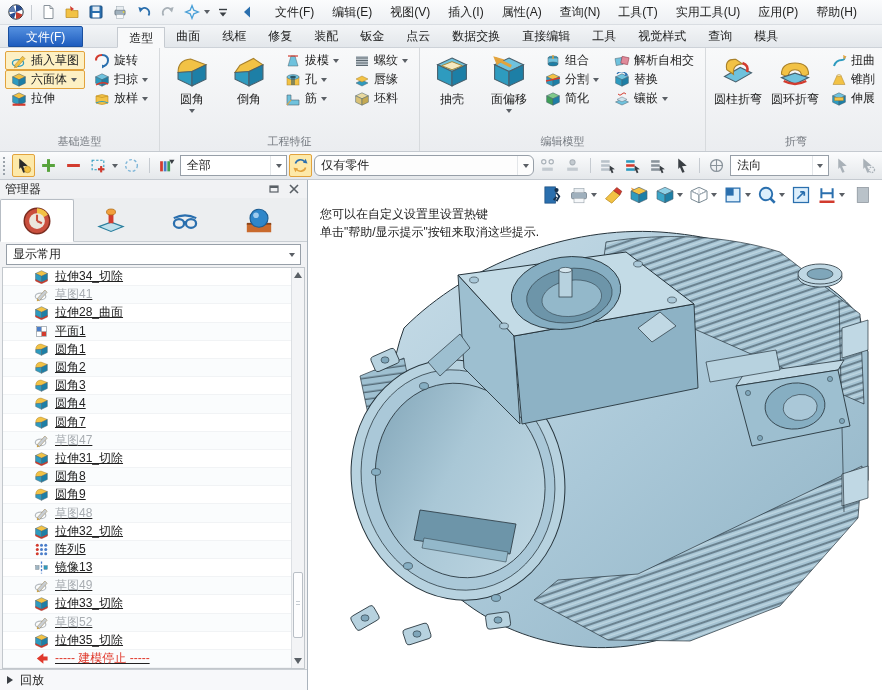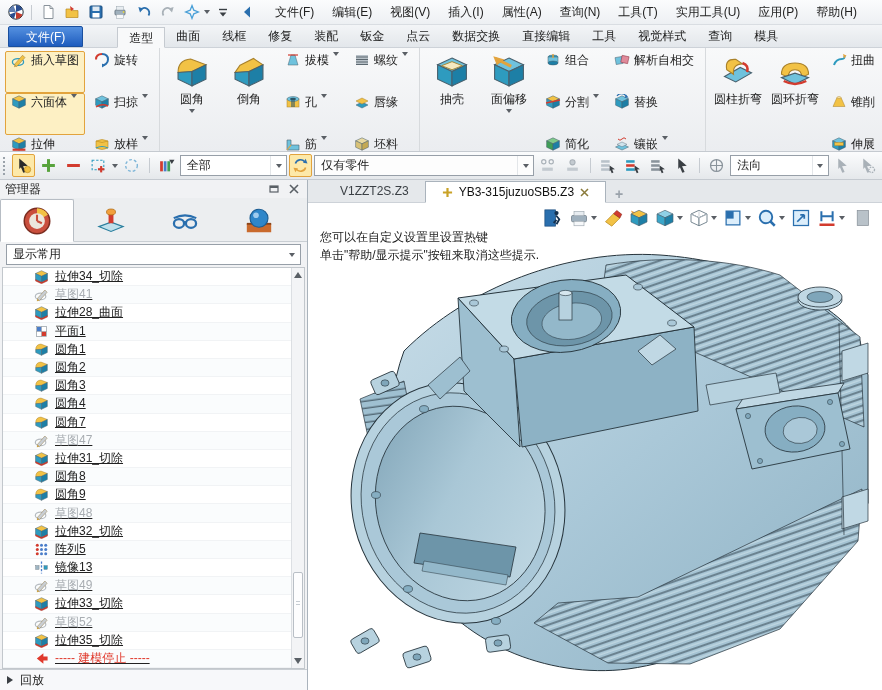--- a/index.html
+++ b/index.html
@@ -20,21 +20,21 @@
   .file-tab{background:linear-gradient(#5591e0,#1e5cbe);color:#fff;border:1px solid #1a4f9e;border-radius:2px 2px 0 0;padding:0 17px;height:21px;line-height:20px;margin-right:34px;}
   .rtab{padding:0 11px;height:21px;line-height:20px;white-space:nowrap;}
   .rtab.active{background:#f8f9fa;border:1px solid #c5cad0;border-bottom:1px solid #f8f9fa;margin-bottom:-1px;}
 
   
   .ribbon{height:104px;background:linear-gradient(#f8f9fa,#ebedf0);border-bottom:1px solid #c5cad0;display:flex;overflow:hidden;flex:0 0 104px;}
   .rgroup{display:flex;flex-direction:column;padding:3px 5px 0;border-right:1px solid #d7dadd;flex:0 0 auto;}
   .rgroup-content{display:flex;gap:3px;flex:1;}
   .rgroup-label{text-align:center;color:#757a80;font-size:11px;height:17px;line-height:15px;}
   .rcol{display:flex;flex-direction:column;}
-  .rsmall{display:flex;align-items:flex-start;gap:4px;height:42px;padding:0 5px;border:1px solid transparent;border-radius:2px;white-space:nowrap;}
+  .rsmall{display:flex;align-items:center;gap:4px;height:19px;padding:0 5px;border:1px solid transparent;border-radius:2px;white-space:nowrap;}
   .rsmall.hl{background:#fdf0c4;border-color:#e2a33d;}
   .rlarge{width:54px;display:flex;flex-direction:column;align-items:center;padding-top:3px;gap:1px;}
   .arrow-down{width:0;height:0;border-left:3px solid transparent;border-right:3px solid transparent;border-top:4px solid #5a5f65;display:inline-block;flex:0 0 auto;}
 
   
   .seltoolbar{height:28px;background:linear-gradient(#fbfcfd,#e5e8eb);border-bottom:1px solid #c5cad0;display:flex;align-items:center;padding:0 3px;gap:2px;flex:0 0 28px;}
   .grip{width:5px;height:18px;margin-right:2px;background:repeating-linear-gradient(#9aa2aa 0 2px,transparent 2px 4px);background-size:2px 4px;background-repeat:repeat-y;}
   .ticon{width:25px;height:23px;display:flex;align-items:center;justify-content:center;border:1px solid transparent;border-radius:2px;gap:1px;}
   .ticon.hl{background:#fde9a9;border-color:#e2a33d;}
   .combo{height:21px;background:#fff;border:1px solid #979fa8;display:flex;align-items:center;justify-content:space-between;padding-left:6px;}
@@ -555,21 +555,21 @@
         </span>
       </div>
       <span class="ticon hl">
         <svg width="17" height="17" viewBox="0 0 16 16">
           <path d="M3.2,6.2 A5,5 0 0 1 12,4.6" fill="none" stroke="#2a6fae" stroke-width="1.5"></path>
           <polygon points="12.8,1.6 14.6,6 10.4,5.4" fill="#2a6fae"></polygon>
           <path d="M12.8,9.8 A5,5 0 0 1 4,11.4" fill="none" stroke="#e2a33d" stroke-width="1.5"></path>
           <polygon points="3.2,14.4 1.4,10 5.6,10.6" fill="#e2a33d"></polygon>
         </svg>
       </span>
-      <div class="combo" style="width: 238px; background: rgb(253, 253, 253);">
+      <div class="combo" style="width: 238px; background: rgb(253, 253, 253); border-radius: 6px;">
         <span class="cval">仅有零件</span>
         <span class="arrow-box">
           <span class="arrow-down"></span>
         </span>
       </div>
       <span class="ticon">
         <svg width="17" height="17" viewBox="0 0 16 16">
           <circle cx="4.5" cy="4.5" r="2" fill="none" stroke="#a9b1b8" stroke-width="1.1"></circle>
           <circle cx="11.5" cy="4.5" r="2" fill="none" stroke="#a9b1b8" stroke-width="1.1"></circle>
           <rect x="3" y="10" width="10" height="3" fill="#c3cad0"></rect>
@@ -945,39 +945,20 @@
             </div>
         </div>
       </div>
       <div class="replay">
         <span class="tri-right"></span>
         <span>回放</span>
       </div>
     </div>
 
     <div class="workspace">
-      <div class="doctabs" id="doctabs">
-          <div class="dtab">
-            <span>V1ZZT2S.Z3</span>
-          </div>
-          <div class="dtab active">
-            <span style="display: flex;">
-              <svg width="11" height="11" viewBox="0 0 12 12">
-                <path d="M6,1 v10 M1,6 h10" stroke="#c9a227" stroke-width="2.4"></path>
-              </svg>
-            </span>
-            <span>YB3-315juzuoSB5.Z3</span>
-            <span style="display: flex;">
-              <svg width="9" height="9" viewBox="0 0 9 9">
-                <path d="M1,1 8,8 M8,1 1,8" stroke="#8a7a3a" stroke-width="1.5"></path>
-              </svg>
-            </span>
-          </div>
-          <div class="newtab">+</div>
-        </div>
       <div class="viewport">
         <div class="viewtools" id="viewtools">
             <span class="vicon">
               <svg width="20" height="20" viewBox="0 0 16 16">
                 <rect x="1.5" y="1.5" width="8.5" height="13" fill="#2a6fae" stroke="#1c4f80" stroke-width=".6"></rect>
                 <circle cx="10.8" cy="4" r="1.7" fill="#16324f"></circle>
                 <path d="M10.5,6 L13,9 L10.8,13 M10.8,9.5 L8.5,12" stroke="#16324f" stroke-width="1.5" fill="none"></path>
               </svg>
             </span>
             <span class="vicon">

